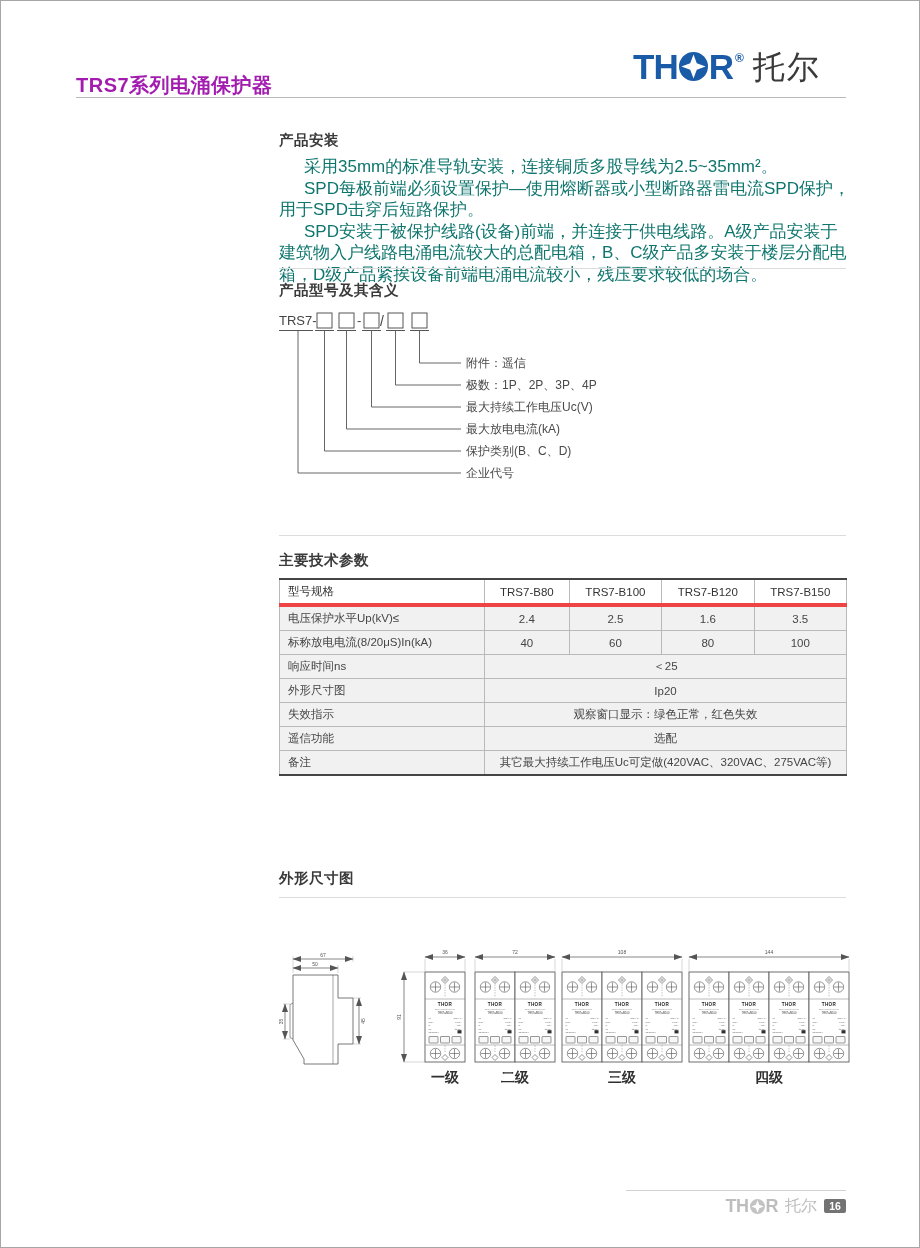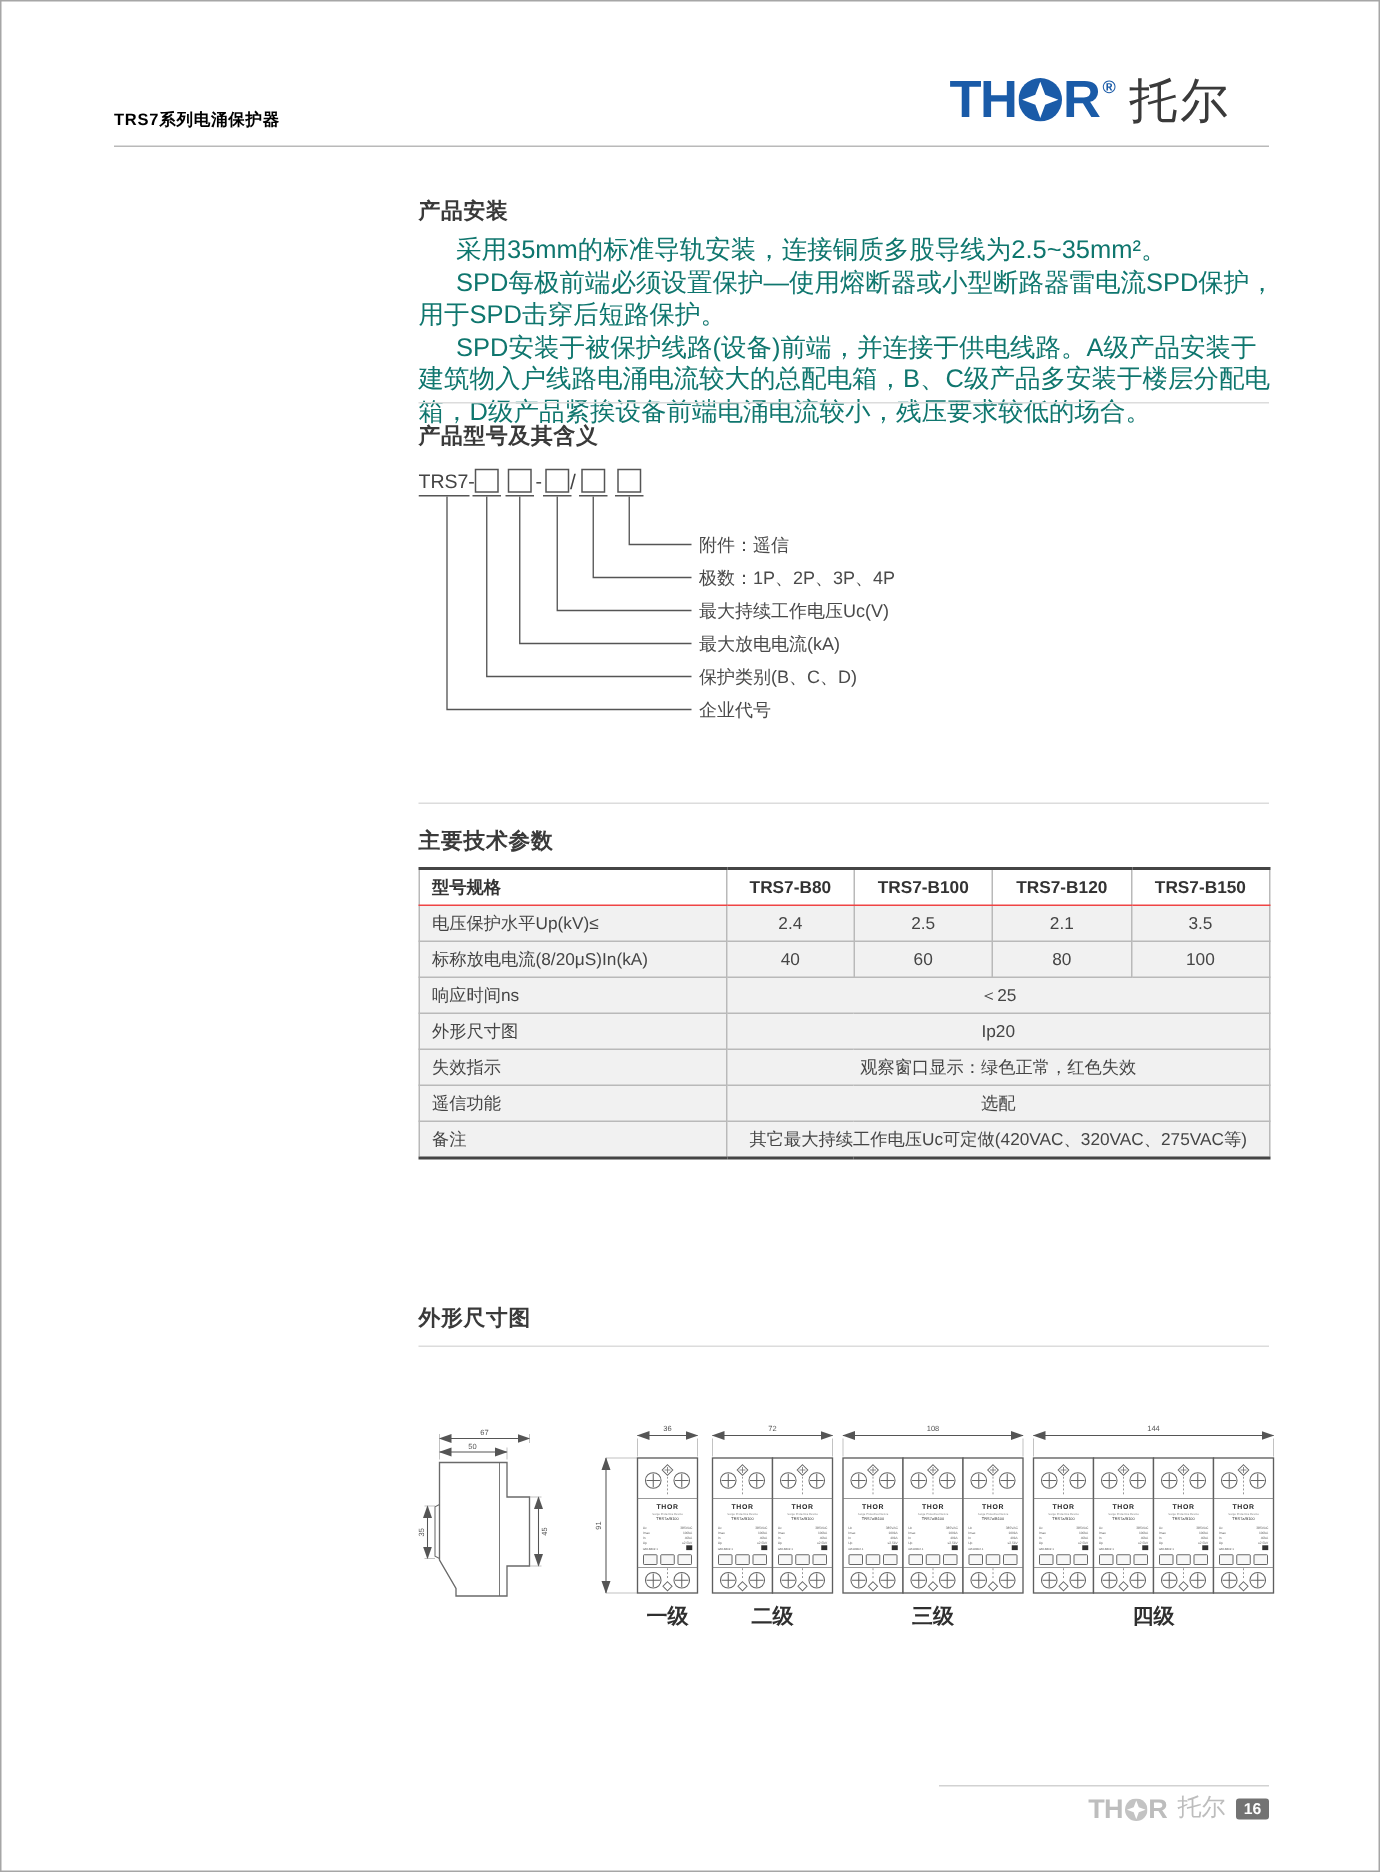--- a/index.html
+++ b/index.html
@@ -2,38 +2,38 @@
 <html><head>
 <meta charset="utf-8">
 <style>
   html,body{margin:0;padding:0;background:#fff;}
   .page{
     position:relative;width:918px;height:1246px;background:#fff;
     border:1px solid #a6a6a6;overflow:hidden;
     font-family:"Liberation Sans","DejaVu Sans",sans-serif;color:#4a4a4a;
   }
   
-  .hdr-title{position:absolute;left:75px;top:71px;font-size:11px;font-weight:bold;color:#000000;letter-spacing:.5px;}
+  .hdr-title{position:absolute;left:75px;top:71px;font-size:20px;font-weight:bold;color:#a21caf;letter-spacing:.5px;}
   .hdr-rule{position:absolute;left:75px;top:96px;width:770px;height:1px;background:#b9b9b9;}
   .logo{position:absolute;left:632px;top:48px;display:flex;align-items:center;}
   .logo-en{display:flex;align-items:center;font-weight:bold;font-size:35px;color:#1a5ba8;letter-spacing:-1px;line-height:1;}
   .logo-star{margin:0 1px;display:inline-flex;}
   .logo-reg{font-size:12px;color:#1a5ba8;font-weight:bold;vertical-align:top;margin:-18px 0 0 2px;}
   .logo-zh{font-size:32px;color:#3a3a3a;margin-left:10px;line-height:1;letter-spacing:2px;}
   
   .sec-title{position:absolute;left:278px;font-size:14.5px;font-weight:bold;color:#3a3a3a;letter-spacing:.5px;}
   .divider{position:absolute;left:278px;width:567px;height:1px;background:#dcdcdc;}
   .install-body{position:absolute;left:278px;top:155px;width:572px;}
   .install-body p{margin:0;font-size:17px;line-height:21.5px;text-indent:25px;color:#0f766e;}
   
   .params-table{position:absolute;left:278px;top:577px;width:568px;border-collapse:collapse;
     font-size:11.5px;color:#454545;}
   .params-table th,.params-table td{border:1px solid #b9b9b9;padding:4px 8px;height:13px;}
-  .params-table thead th{background:#fff;font-weight:bold;color:#333;text-align:center;
-    border-top:2px solid #454545;border-bottom:1px solid #ef4444;}
+  .params-table thead th{background:#fff;font-weight:normal;color:#333;text-align:center;
+    border-top:2px solid #454545;border-bottom:4px solid #ef4444;}
   .params-table thead th.lbl{text-align:left;width:188px;}
   .params-table tbody td{background:#f1f1f1;text-align:center;}
   .params-table tbody td.lbl{text-align:left;}
   .params-table tbody tr:last-child td{border-bottom:2px solid #454545;}
   
   svg text{font-family:"Liberation Sans","DejaVu Sans",sans-serif;}
   .model-svg{position:absolute;left:278px;top:302px;}
   .draw-svg{position:absolute;left:276px;top:938px;}
   
   .ftr-rule{position:absolute;left:625px;top:1189px;width:220px;height:1px;background:#d2d2d2;}
@@ -124,21 +124,21 @@
         <th>TRS7-B100</th>
         <th>TRS7-B120</th>
         <th>TRS7-B150</th>
       </tr>
     </thead>
     <tbody>
       <tr>
         <td class="lbl">电压保护水平Up(kV)≤</td>
         <td>2.4</td>
         <td>2.5</td>
-        <td>2.1</td>
+        <td>1.6</td>
         <td>3.5</td>
       </tr>
       <tr>
         <td class="lbl">标称放电电流(8/20μS)In(kA)</td>
         <td>40</td>
         <td>60</td>
         <td>80</td>
         <td>100</td>
       </tr>
       <tr>

